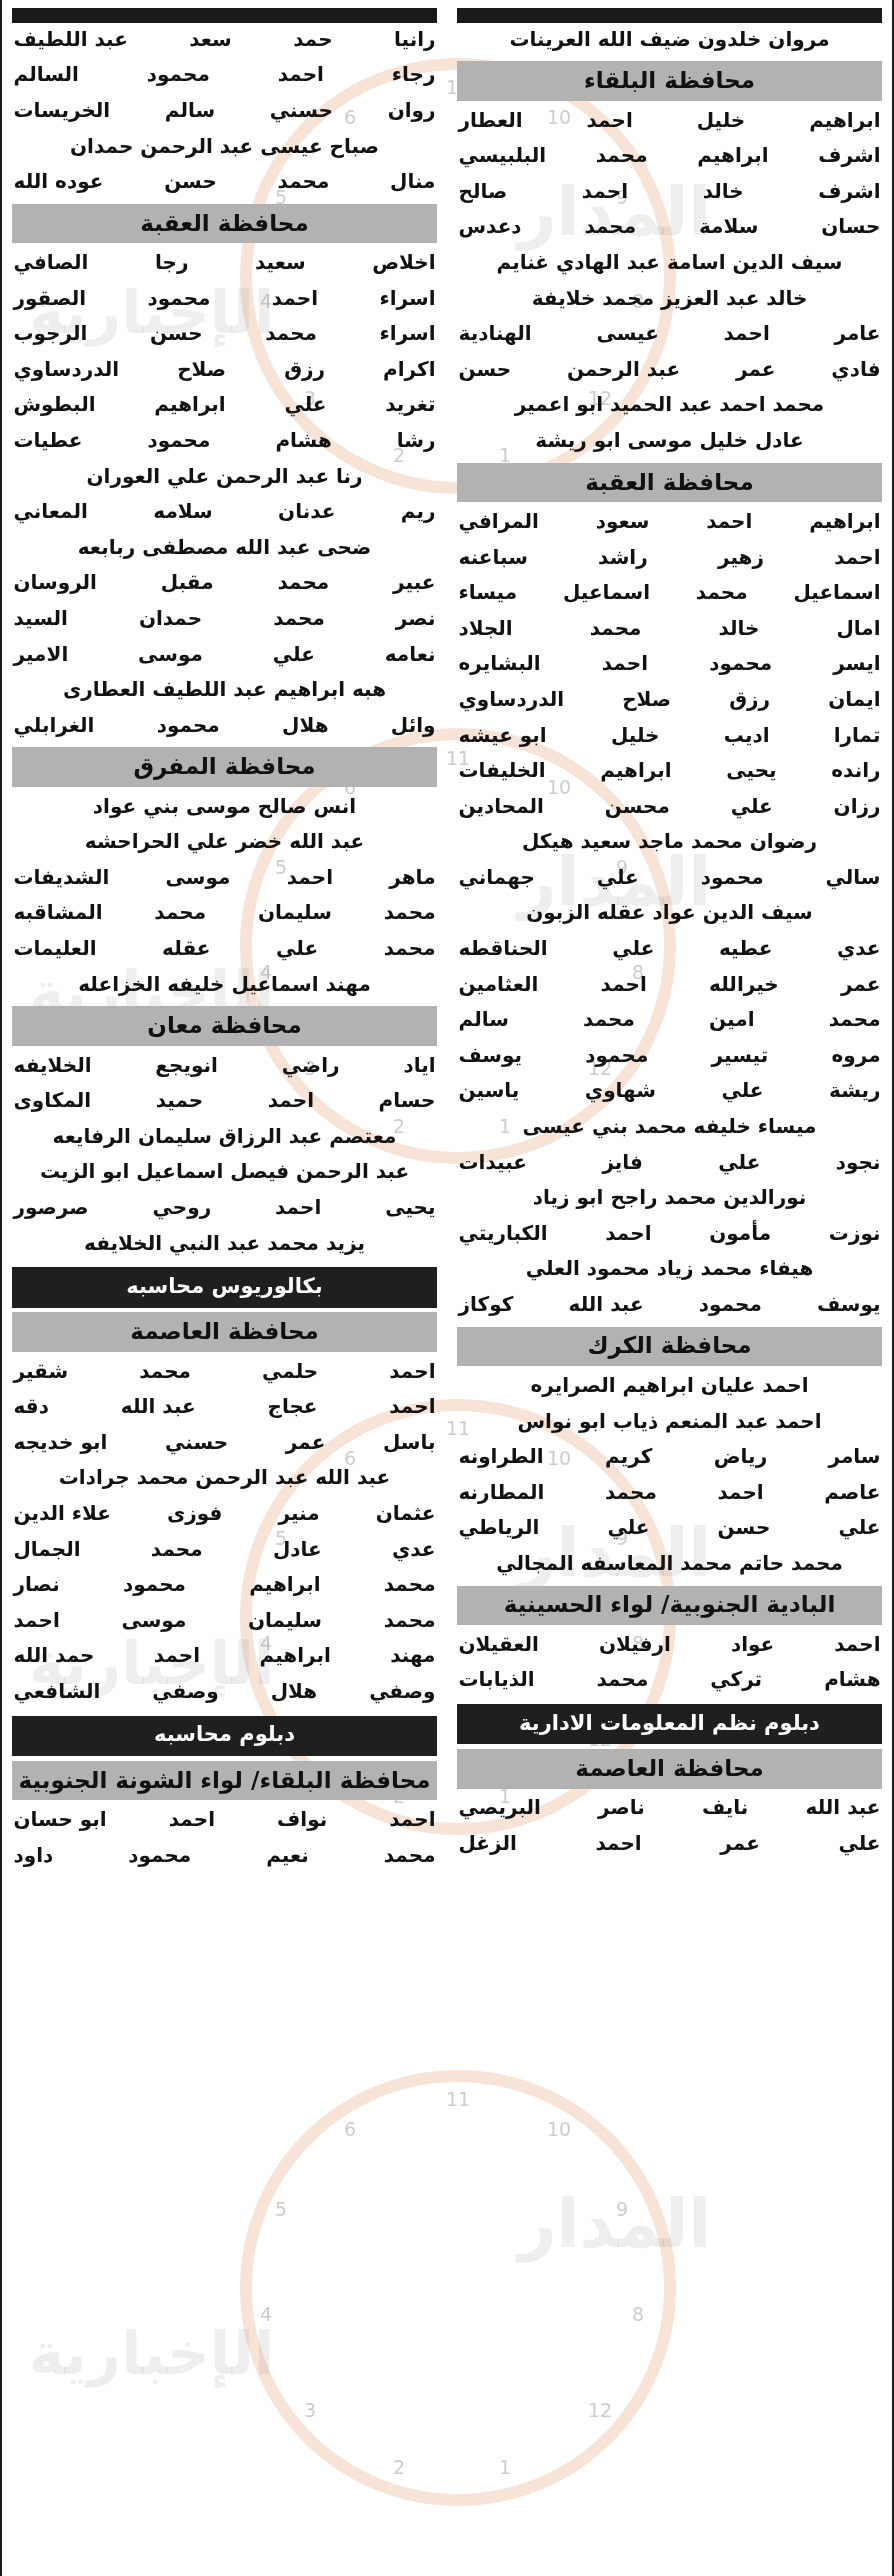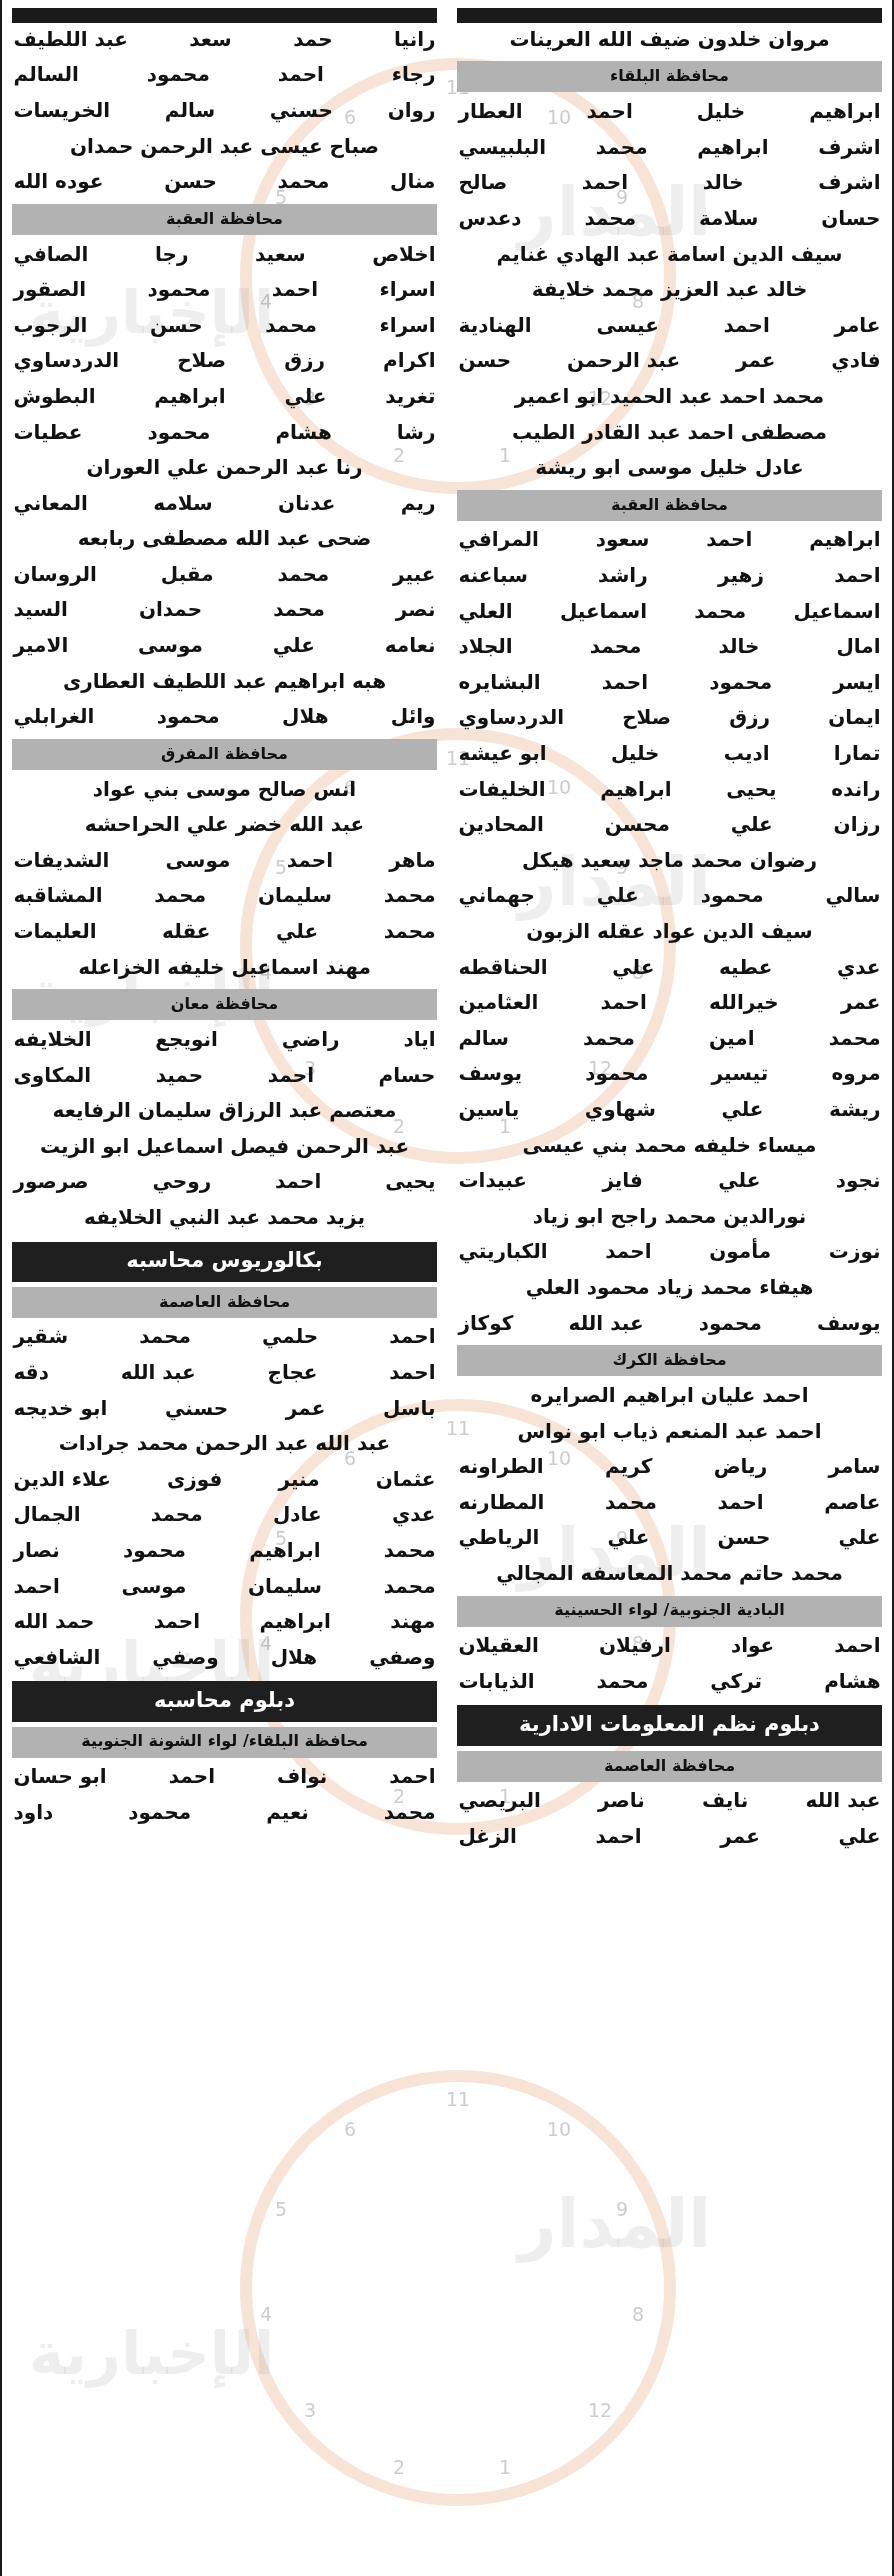--- a/index.html
+++ b/index.html
@@ -87,21 +87,21 @@
   .name-row.wide {
     justify-content: center;
     gap: 8.6px;
   }
   .name-row .tok { display: inline-block; }
 
   
   .gov-heading {
     background: #b2b2b2;
     color: #111111;
-    font-size: 16px;
+    font-size: 23px;
     font-weight: bold;
     text-align: center;
     padding: 4.8px 5.8px 6.7px 5.8px;
     margin: 2.9px 1.9px;
     line-height: 1.22;
   }
   .degree-heading {
     background: #1f1f1f;
     color: #ffffff;
     font-size: 21px;
@@ -222,43 +222,40 @@
         <div class="name-row">
           <span class="tok">فادي</span>
           <span class="tok">عمر</span>
           <span class="tok">عبد الرحمن</span>
           <span class="tok">حسن</span>
         </div>
         <div class="name-row wide">
           <span class="tok">محمد احمد عبد الحميد ابو اعمير</span>
         </div>
         <div class="name-row wide">
-          <span class="tok">مصطفى احمد عبد القادر الطيب</span>
-        </div>
-        <div class="name-row wide">
           <span class="tok">عادل خليل موسى ابو ريشة</span>
         </div>
         <div class="gov-heading">محافظة العقبة</div>
         <div class="name-row">
           <span class="tok">ابراهيم</span>
           <span class="tok">احمد</span>
           <span class="tok">سعود</span>
           <span class="tok">المرافي</span>
         </div>
         <div class="name-row">
           <span class="tok">احمد</span>
           <span class="tok">زهير</span>
           <span class="tok">راشد</span>
           <span class="tok">سباعنه</span>
         </div>
         <div class="name-row">
           <span class="tok">اسماعيل</span>
           <span class="tok">محمد</span>
           <span class="tok">اسماعيل</span>
-          <span class="tok">العلي</span>
+          <span class="tok">ميساء</span>
         </div>
         <div class="name-row">
           <span class="tok">امال</span>
           <span class="tok">خالد</span>
           <span class="tok">محمد</span>
           <span class="tok">الجلاد</span>
         </div>
         <div class="name-row">
           <span class="tok">ايسر</span>
           <span class="tok">محمود</span>

